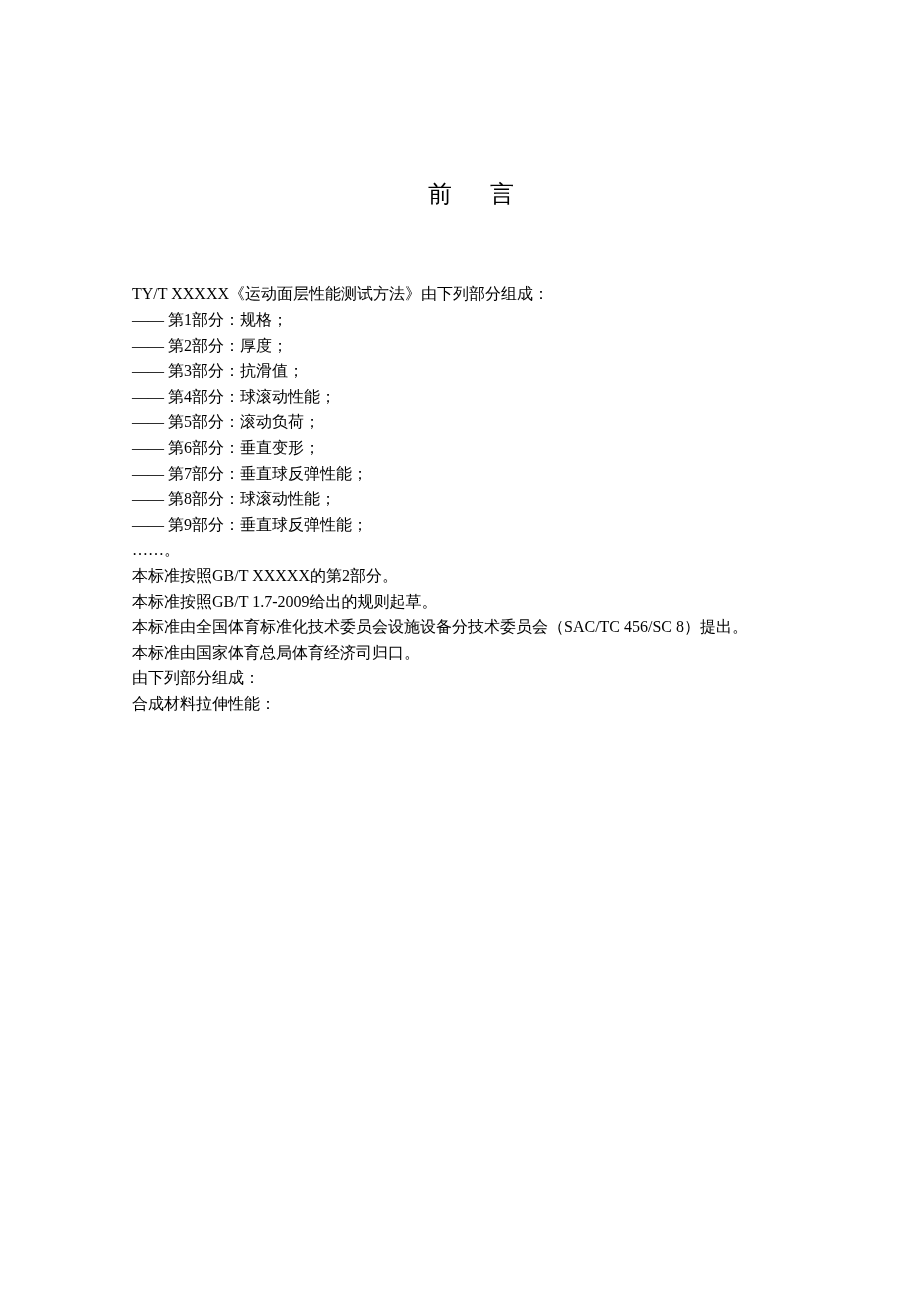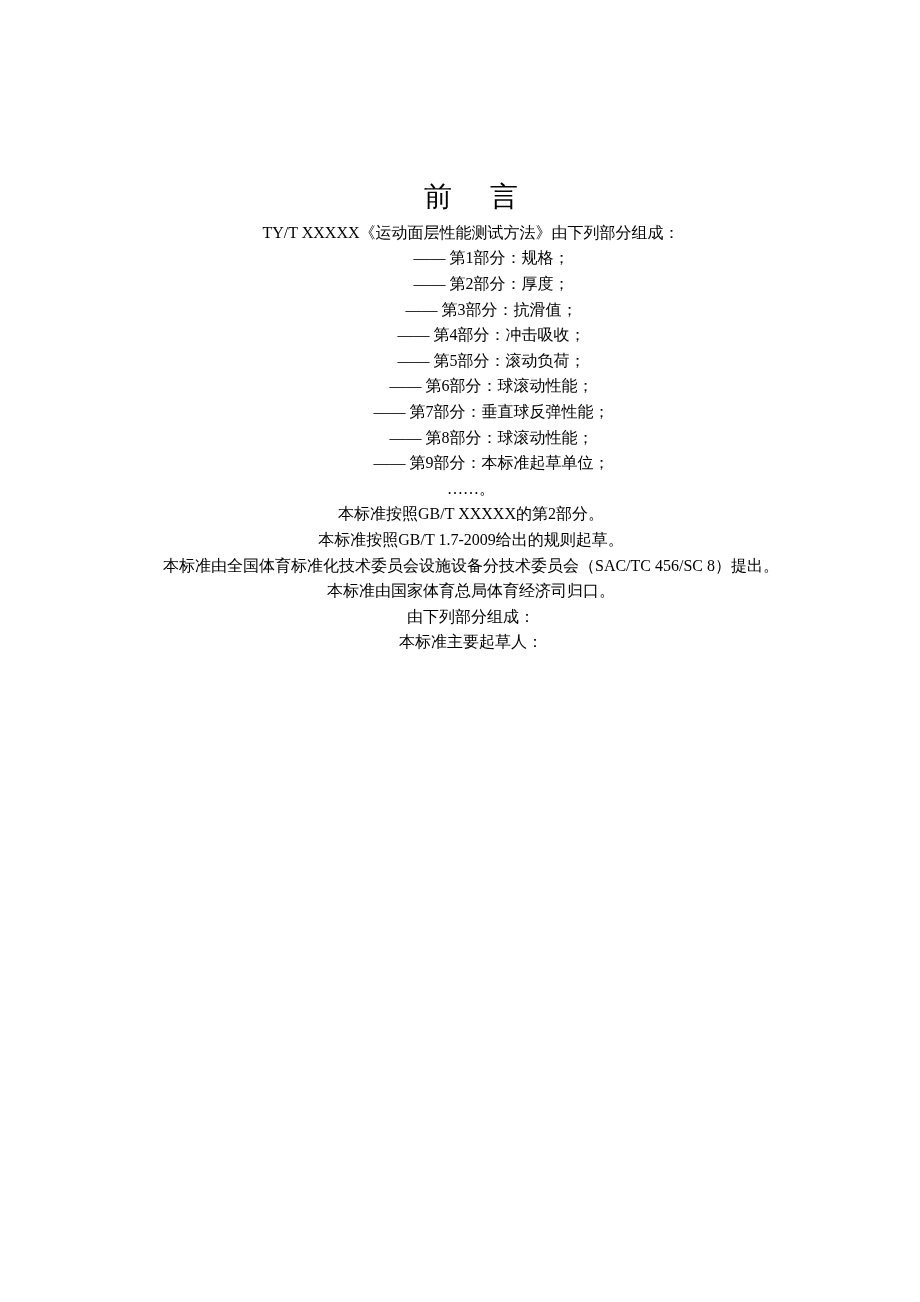--- a/index.html
+++ b/index.html
@@ -12,51 +12,50 @@
       height: 1302px;
       background: #ffffff;
       font-family: "SimSun", "宋体", serif;
       font-size: 16px;
       color: #000000;
       padding: 175px 110px 0 132px;
       line-height: 1.6;
     }
     .title {
       text-align: center;
-      font-size: 28px;
+      font-size: 24px;
       font-weight: normal;
       letter-spacing: 38px;
+      margin-bottom: 68px;
       padding-left: 38px;
     }
     .para {
       margin: 0;
-      text-align: center;
     }
     .list-item {
       padding-left: 0;
-      margin-left: 41px;
     }
   </style>
 </head>
 <body>
 
 <h1 class="title">前言</h1>
 
 <p class="para">TY/T XXXXX《运动面层性能测试方法》由下列部分组成：</p>
 
 <p class="para list-item">—— 第1部分：规格；</p>
 <p class="para list-item">—— 第2部分：厚度；</p>
 <p class="para list-item">—— 第3部分：抗滑值；</p>
-<p class="para list-item">—— 第4部分：冲击吸收；</p>
+<p class="para list-item">—— 第4部分：球滚动性能；</p>
 <p class="para list-item">—— 第5部分：滚动负荷；</p>
-<p class="para list-item">—— 第6部分：球滚动性能；</p>
+<p class="para list-item">—— 第6部分：垂直变形；</p>
 <p class="para list-item">—— 第7部分：垂直球反弹性能；</p>
 <p class="para list-item">—— 第8部分：球滚动性能；</p>
-<p class="para list-item">—— 第9部分：本标准起草单位；</p>
+<p class="para list-item">—— 第9部分：垂直球反弹性能；</p>
 
 <p class="para">……。</p>
 
 <p class="para">本标准按照GB/T XXXXX的第2部分。</p>
 <p class="para">本标准按照GB/T 1.7-2009给出的规则起草。</p>
 <p class="para">本标准由全国体育标准化技术委员会设施设备分技术委员会（SAC/TC 456/SC 8）提出。</p>
 <p class="para">本标准由国家体育总局体育经济司归口。</p>
 <p class="para">由下列部分组成：</p>
-<p class="para">本标准主要起草人：</p>
+<p class="para">合成材料拉伸性能：</p>
 
 </body></html>

